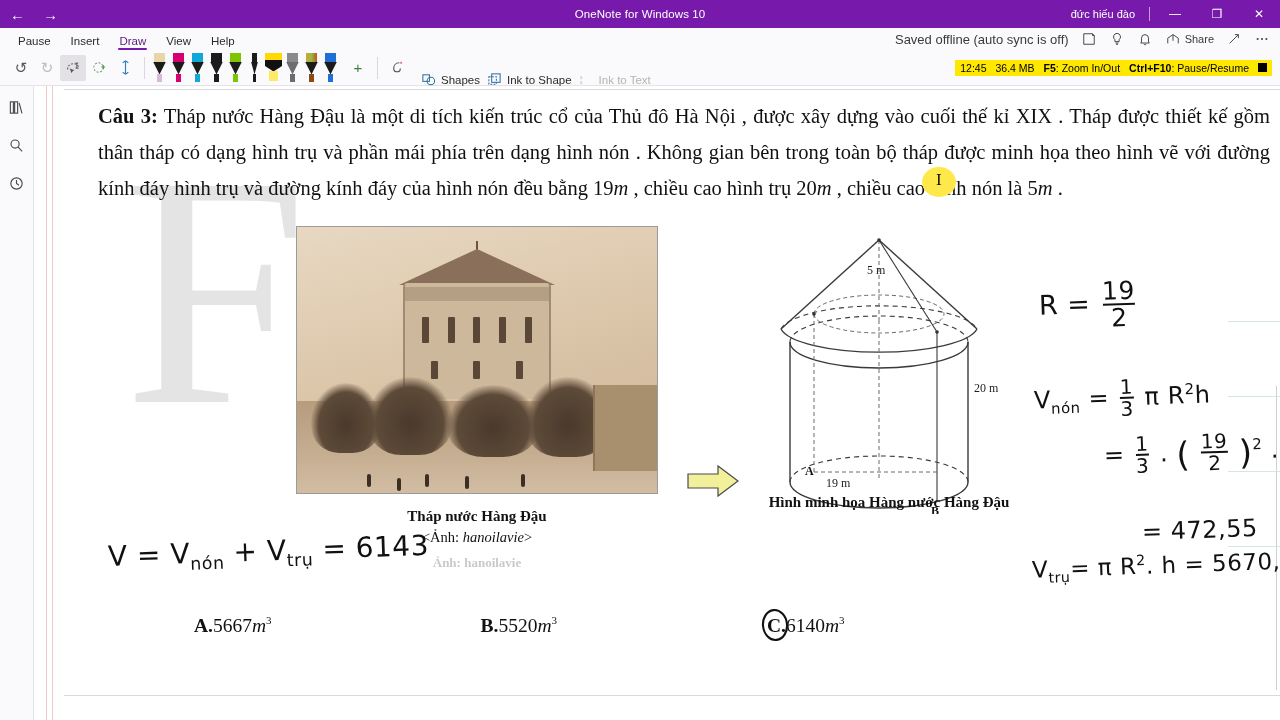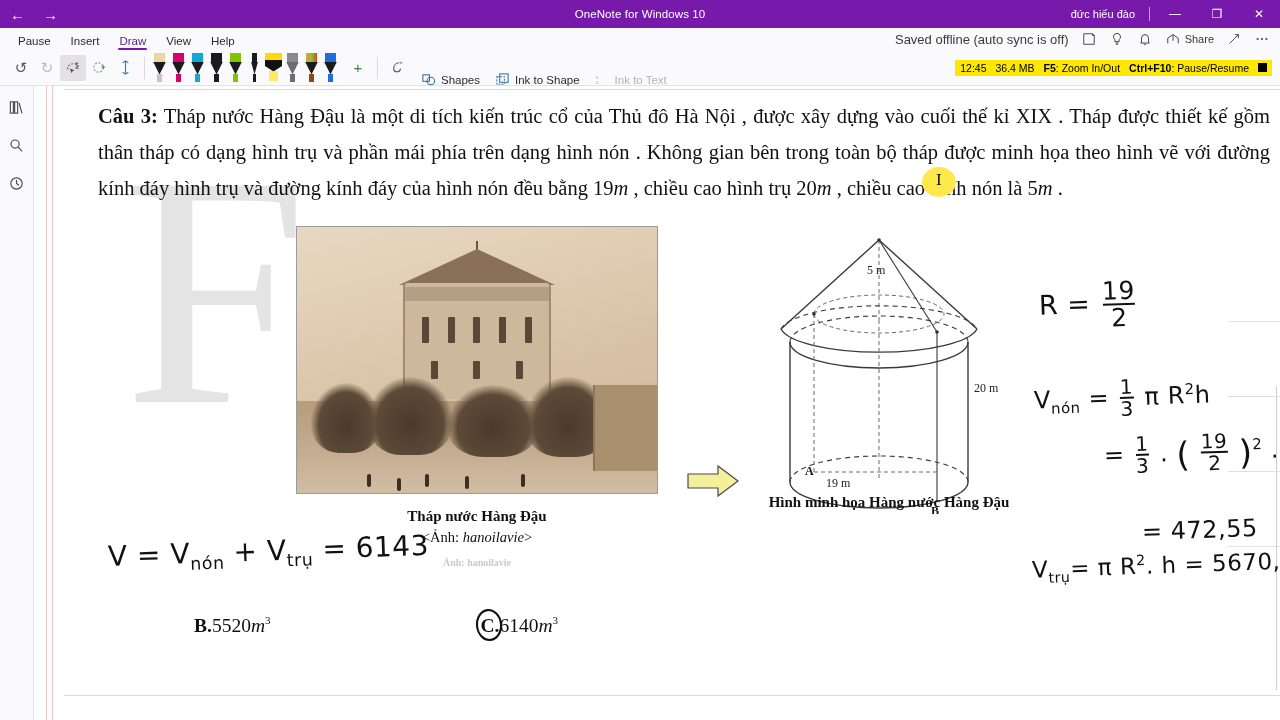--- a/index.html
+++ b/index.html
@@ -91,21 +91,21 @@
   }
   .pen .nib { position: absolute; left: 6px; right: 6px; top: 21px; height: 8px; }
   .pen.hl .body {
     top: 7px; height: 12px; left: 0; right: 0;
     clip-path: polygon(0 0, 100% 0, 100% 55%, 50% 100%, 0 55%);
   }
   .pen.hl .cap { left: 0; right: 0; height: 8px; }
   .pen.hl .nib { left: 4px; right: 4px; top: 18px; height: 10px; opacity: .85; }
   .pen.pencil .body { background: #6d6d6d; }
 
-  .inkgrp { display: flex; align-items: center; gap: 14px; margin-left: 10px;
+  .inkgrp { display: flex; align-items: center; gap: 6px; margin-left: 10px;
             font-size: 11.5px; color: #2b2b2b; margin-top: 24px; }
   .inkitem { display: flex; align-items: center; gap: 5px; cursor: pointer; white-space: nowrap; }
   .inkitem.dis { color: #b5b5b5; }
 
   .statusbar {
     margin-left: auto; margin-right: 8px;
     background: #ffe800; color: #000;
     font-size: 10.5px; padding: 2px 5px;
     display: flex; align-items: center; gap: 9px; white-space: nowrap;
   }
@@ -209,21 +209,21 @@
   }
   .person { position: absolute; bottom: 6px; width: 4px; height: 13px;
             background: #3b2e22; border-radius: 2px; }
   .photo-cap {
     margin-top: 12px; text-align: center;
     font-family: "Liberation Serif", serif; font-size: 15px; color: #111;
     line-height: 21px; font-weight: 600;
   }
   .photo-cap .src { font-weight: 400; font-size: 14.5px; }
   .photo-cap .src i { font-style: italic; }
-  .cap-ghost { text-align: center; color: #c9c9c9; font-size: 10px; margin-top: 4px;
+  .cap-ghost { text-align: center; color: #c9c9c9; font-size: 13px; margin-top: 4px;
                font-family: "Liberation Serif", serif; }
 
   
   .arrow { position: absolute; left: 622px; top: 378px; }
 
   
   .diagram { position: absolute; left: 700px; top: 148px; }
   .diag-cap {
     position: absolute; left: 660px; top: 408px; width: 330px; text-align: center;
     font-family: "Liberation Serif", serif; font-size: 15px; font-weight: 600; color: #111;
@@ -590,20 +590,23 @@
           <text x="62" y="253" font-family="Liberation Serif, serif" font-size="12" fill="#222">19 m</text>
           <text x="41" y="241" font-family="Liberation Serif, serif" font-size="12" font-weight="bold" fill="#111">A</text>
           <text x="167" y="281" font-family="Liberation Serif, serif" font-size="12" font-weight="bold" fill="#111">B</text>
         </svg>
       </div>
       <div class="diag-cap">Hình minh họa Hàng nước Hàng Đậu</div>
 
 
       <div class="choices">
         <div class="choice">
+          <b>A.</b><span>5667</span><i>m</i><sup>3</sup>
+        </div>
+        <div class="choice">
           <b>B.</b><span>5520</span><i>m</i><sup>3</sup>
         </div>
         <div class="choice" style="position:relative">
           <b>C.</b><span>6140</span><i>m</i><sup>3</sup>
           <svg style="position:absolute;left:80px;top:-6px" width="36" height="34">
             <ellipse cx="18" cy="17" rx="12" ry="15" fill="none" stroke="#111" stroke-width="2.1" transform="rotate(-6 18 17)"></ellipse>
           </svg>
         </div>
       </div>
 

